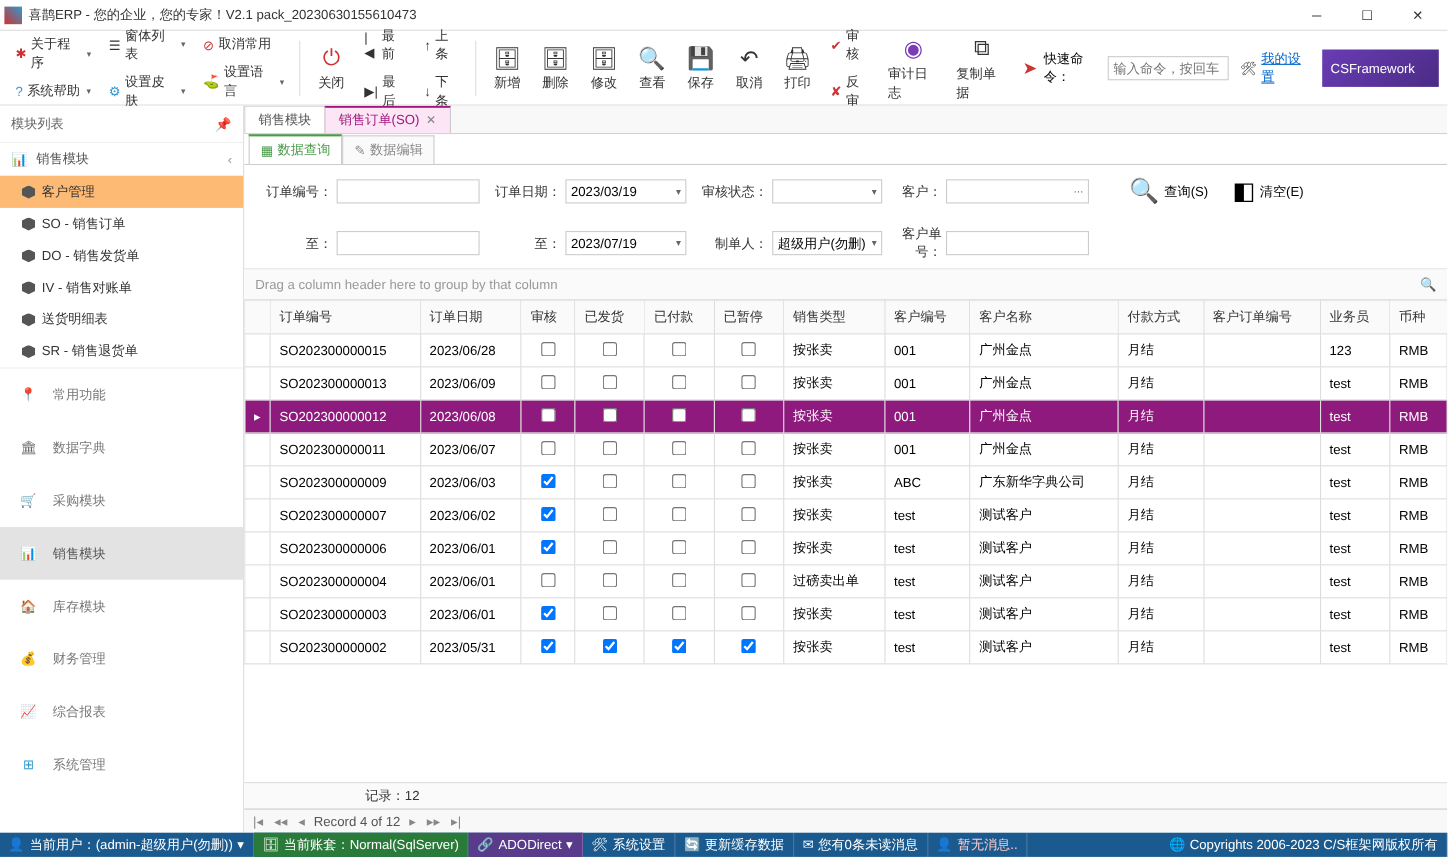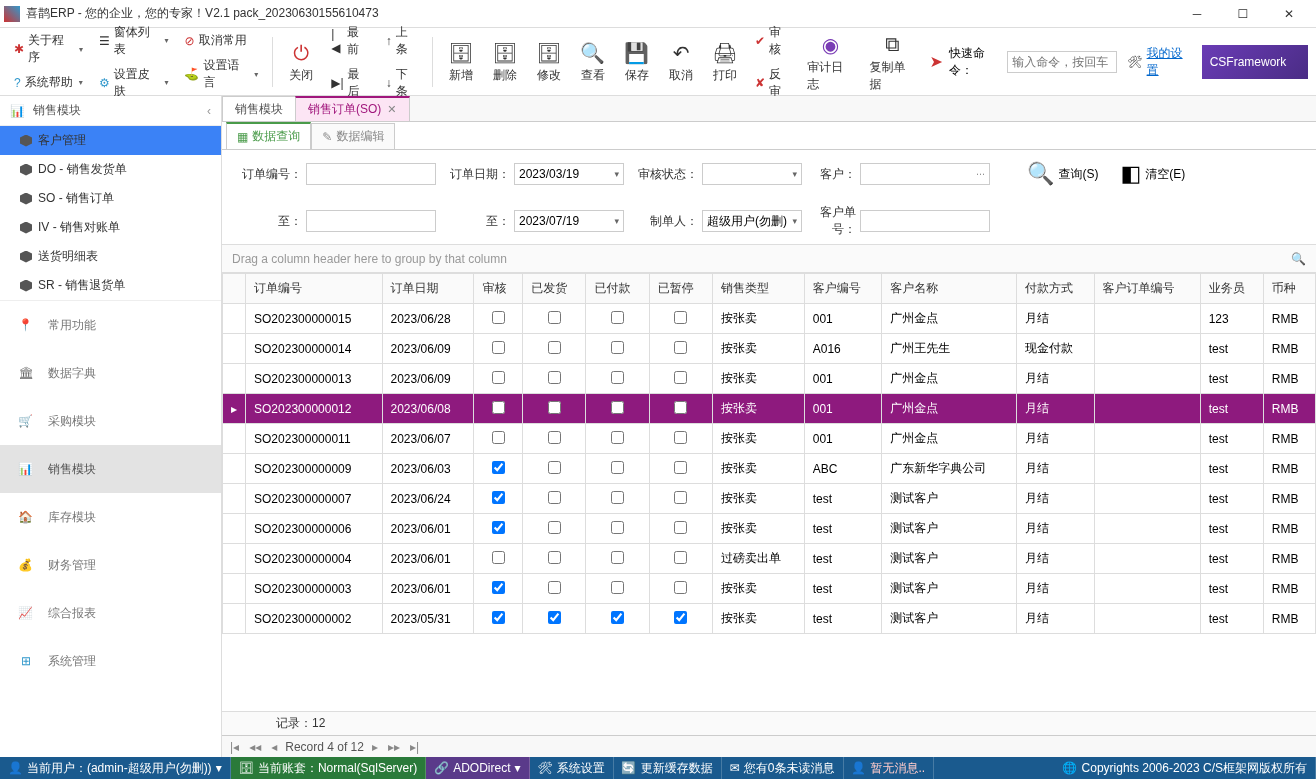--- a/index.html
+++ b/index.html
@@ -21,21 +21,21 @@
 .mysettings{color:#0066cc;text-decoration:underline;cursor:pointer}
 .csfbadge{width:110px;height:34px;background:linear-gradient(135deg,#6a3cb5,#4a2c85);color:#fff;display:flex;align-items:center;padding:0 8px;cursor:pointer}
 .mainrow{flex:1;display:flex;overflow:hidden}
 .sidebar{width:222px;border-right:1px solid #ddd;display:flex;flex-direction:column;background:#fff}
 .sidehdr{height:34px;display:flex;align-items:center;padding:0 10px;color:#666;font-size:15px;border-bottom:1px solid #eee}
 .sidehdr .pin{margin-left:auto;color:#999}
 .sidegroup{padding:6px 10px;display:flex;align-items:center;gap:8px;color:#555;font-size:16px;border-bottom:1px solid #eee}
 .sidegroup .chev{margin-left:auto;color:#999}
 .sidetree{flex:0 0 auto}
 .sidenode{display:flex;align-items:center;gap:6px;padding:6px 10px 6px 20px;cursor:pointer;color:#333}
-.sidenode.sel{background:#3b82f6}
+.sidenode.sel{background:#fdba74}
 .cube{width:12px;height:12px;background:#555;display:inline-block;clip-path:polygon(50% 0,100% 25%,100% 75%,50% 100%,0 75%,0 25%)}
 .sidemods{border-top:1px solid #eee}
 .modbtn{display:flex;align-items:center;gap:10px;padding:12px 14px;color:#777;font-size:16px;cursor:pointer}
 .modbtn.active{background:#e3e3e3;color:#555}
 .modicon{width:24px;height:24px;display:flex;align-items:center;justify-content:center}
 .content{flex:1;display:flex;flex-direction:column;overflow:hidden}
 .tabstrip{height:26px;display:flex;border-bottom:1px solid #ccc;background:#f8f8f8}
 .tab{padding:4px 12px;border:1px solid #ccc;border-bottom:none;margin-right:-1px;background:#fff;display:flex;align-items:center;gap:6px;color:#555;cursor:pointer}
 .tab.active{background:#fce5f4;border-top:2px solid #a0167c;color:#a0167c;font-weight:500}
 .tab .x{color:#888;font-size:11px}
@@ -203,37 +203,41 @@
       </div>
   </div>
   <div class="csfbadge">
       <span>CSFramework</span>
     </div>
 </div>
 
 <div class="mainrow">
 
   <div class="sidebar">
+    <div class="sidehdr">
+      <span>模块列表</span>
+      <span class="pin">📌</span>
+    </div>
     <div class="sidegroup">
       <span>📊</span>
       <span>销售模块</span>
       <span class="chev">‹</span>
     </div>
     <div class="sidetree" id="sidetree">
         <div class="sidenode sel">
           <span class="cube"></span>
           <span>客户管理</span>
         </div>
         <div class="sidenode">
           <span class="cube"></span>
-          <span>DO - 销售发货单</span>
+          <span>SO - 销售订单</span>
         </div>
         <div class="sidenode">
           <span class="cube"></span>
-          <span>SO - 销售订单</span>
+          <span>DO - 销售发货单</span>
         </div>
         <div class="sidenode">
           <span class="cube"></span>
           <span>IV - 销售对账单</span>
         </div>
         <div class="sidenode">
           <span class="cube"></span>
           <span>送货明细表</span>
         </div>
         <div class="sidenode">
@@ -376,36 +380,20 @@
               <td>按张卖</td>
               <td>001</td>
               <td>广州金点</td>
               <td>月结</td>
               <td></td>
               <td>123</td>
               <td>RMB</td>
             </tr>
             <tr>
               <td class="rowind"></td>
-              <td>SO202300000014</td>
-              <td>2023/06/09</td>
-              <td style="text-align:center"><input type="checkbox" style=""></td>
-              <td style="text-align:center"><input type="checkbox" style=""></td>
-              <td style="text-align:center"><input type="checkbox" style=""></td>
-              <td style="text-align:center"><input type="checkbox" style=""></td>
-              <td>按张卖</td>
-              <td>A016</td>
-              <td>广州王先生</td>
-              <td>现金付款</td>
-              <td></td>
-              <td>test</td>
-              <td>RMB</td>
-            </tr>
-            <tr>
-              <td class="rowind"></td>
               <td>SO202300000013</td>
               <td>2023/06/09</td>
               <td style="text-align:center"><input type="checkbox" style=""></td>
               <td style="text-align:center"><input type="checkbox" style=""></td>
               <td style="text-align:center"><input type="checkbox" style=""></td>
               <td style="text-align:center"><input type="checkbox" style=""></td>
               <td>按张卖</td>
               <td>001</td>
               <td>广州金点</td>
               <td>月结</td>
@@ -457,21 +445,21 @@
               <td>ABC</td>
               <td>广东新华字典公司</td>
               <td>月结</td>
               <td></td>
               <td>test</td>
               <td>RMB</td>
             </tr>
             <tr>
               <td class="rowind"></td>
               <td>SO202300000007</td>
-              <td>2023/06/24</td>
+              <td>2023/06/02</td>
               <td style="text-align:center"><input type="checkbox" checked="" style=""></td>
               <td style="text-align:center"><input type="checkbox" style=""></td>
               <td style="text-align:center"><input type="checkbox" style=""></td>
               <td style="text-align:center"><input type="checkbox" style=""></td>
               <td>按张卖</td>
               <td>test</td>
               <td>测试客户</td>
               <td>月结</td>
               <td></td>
               <td>test</td>
@@ -538,21 +526,21 @@
               <td>测试客户</td>
               <td>月结</td>
               <td></td>
               <td>test</td>
               <td>RMB</td>
             </tr>
           </tbody>
         </table>
     </div>
     <div class="gridftr">
-      <span style="margin-left:44px">记录：12</span>
+      <span style="margin-left:100px">记录：12</span>
     </div>
     <div class="navbar">
       <span class="navbtn">|◂</span>
       <span class="navbtn">◂◂</span>
       <span class="navbtn">◂</span>
       <span>Record 4 of 12</span>
       <span class="navbtn">▸</span>
       <span class="navbtn">▸▸</span>
       <span class="navbtn">▸|</span>
     </div>

